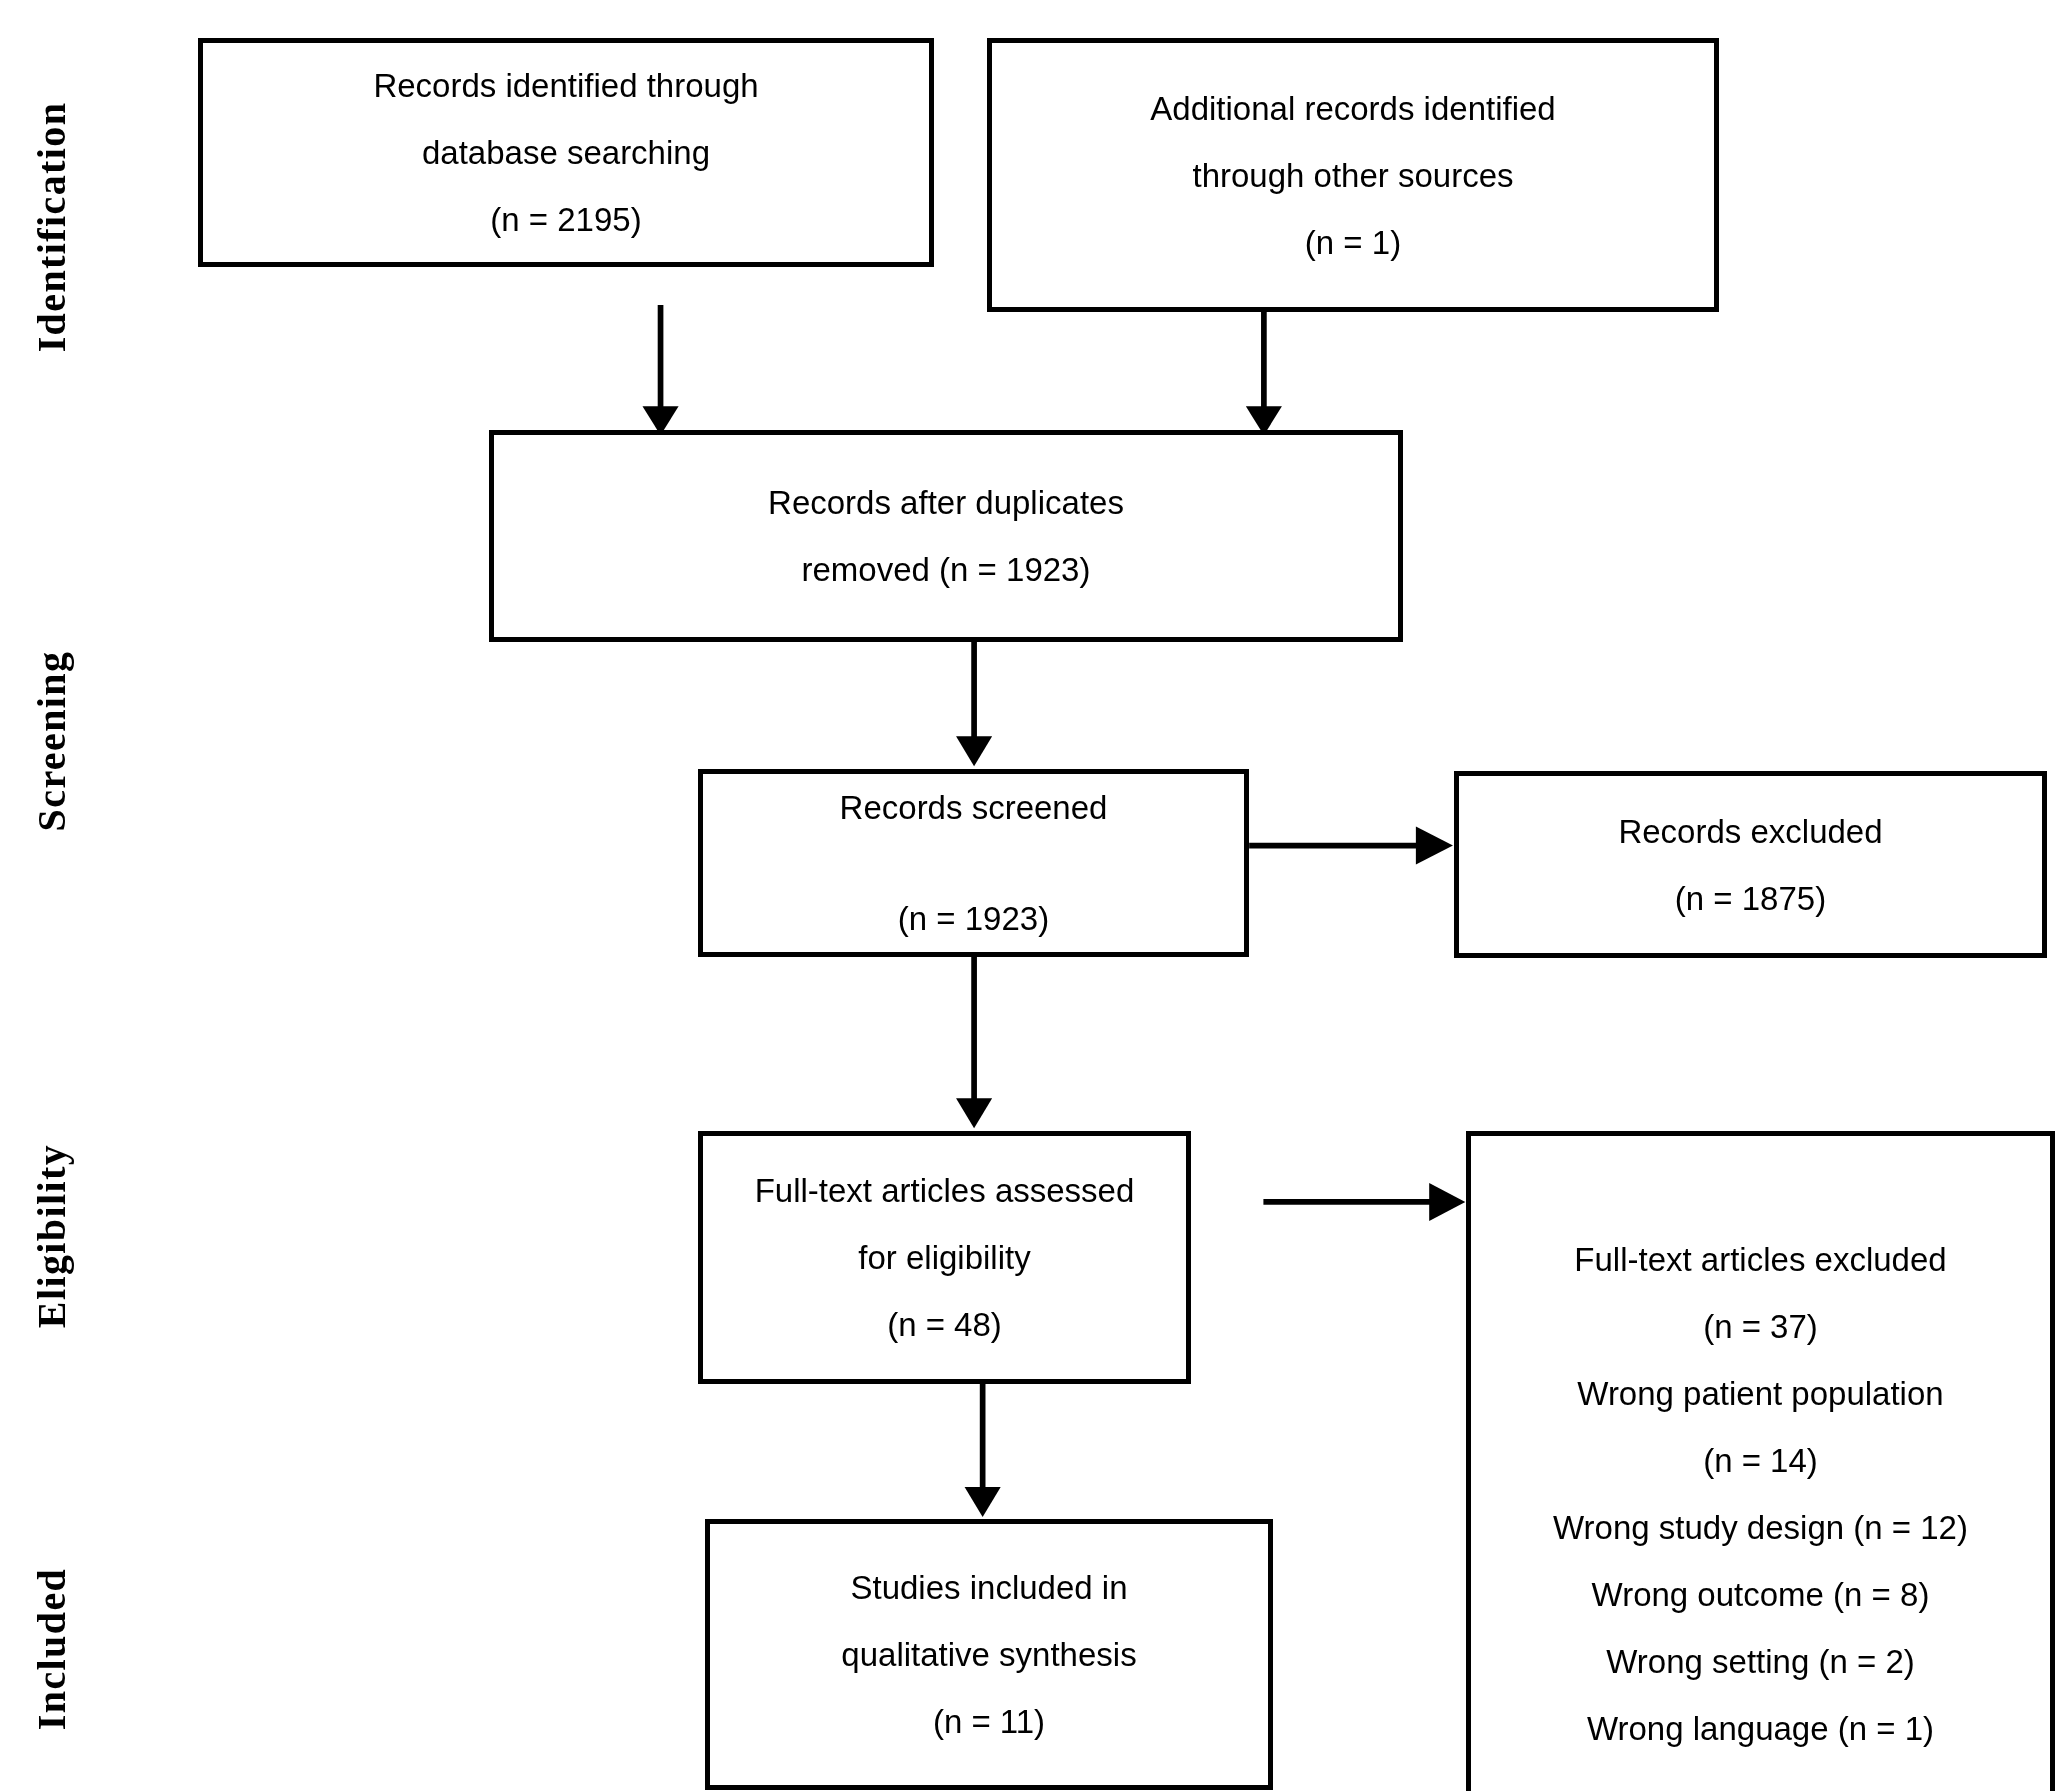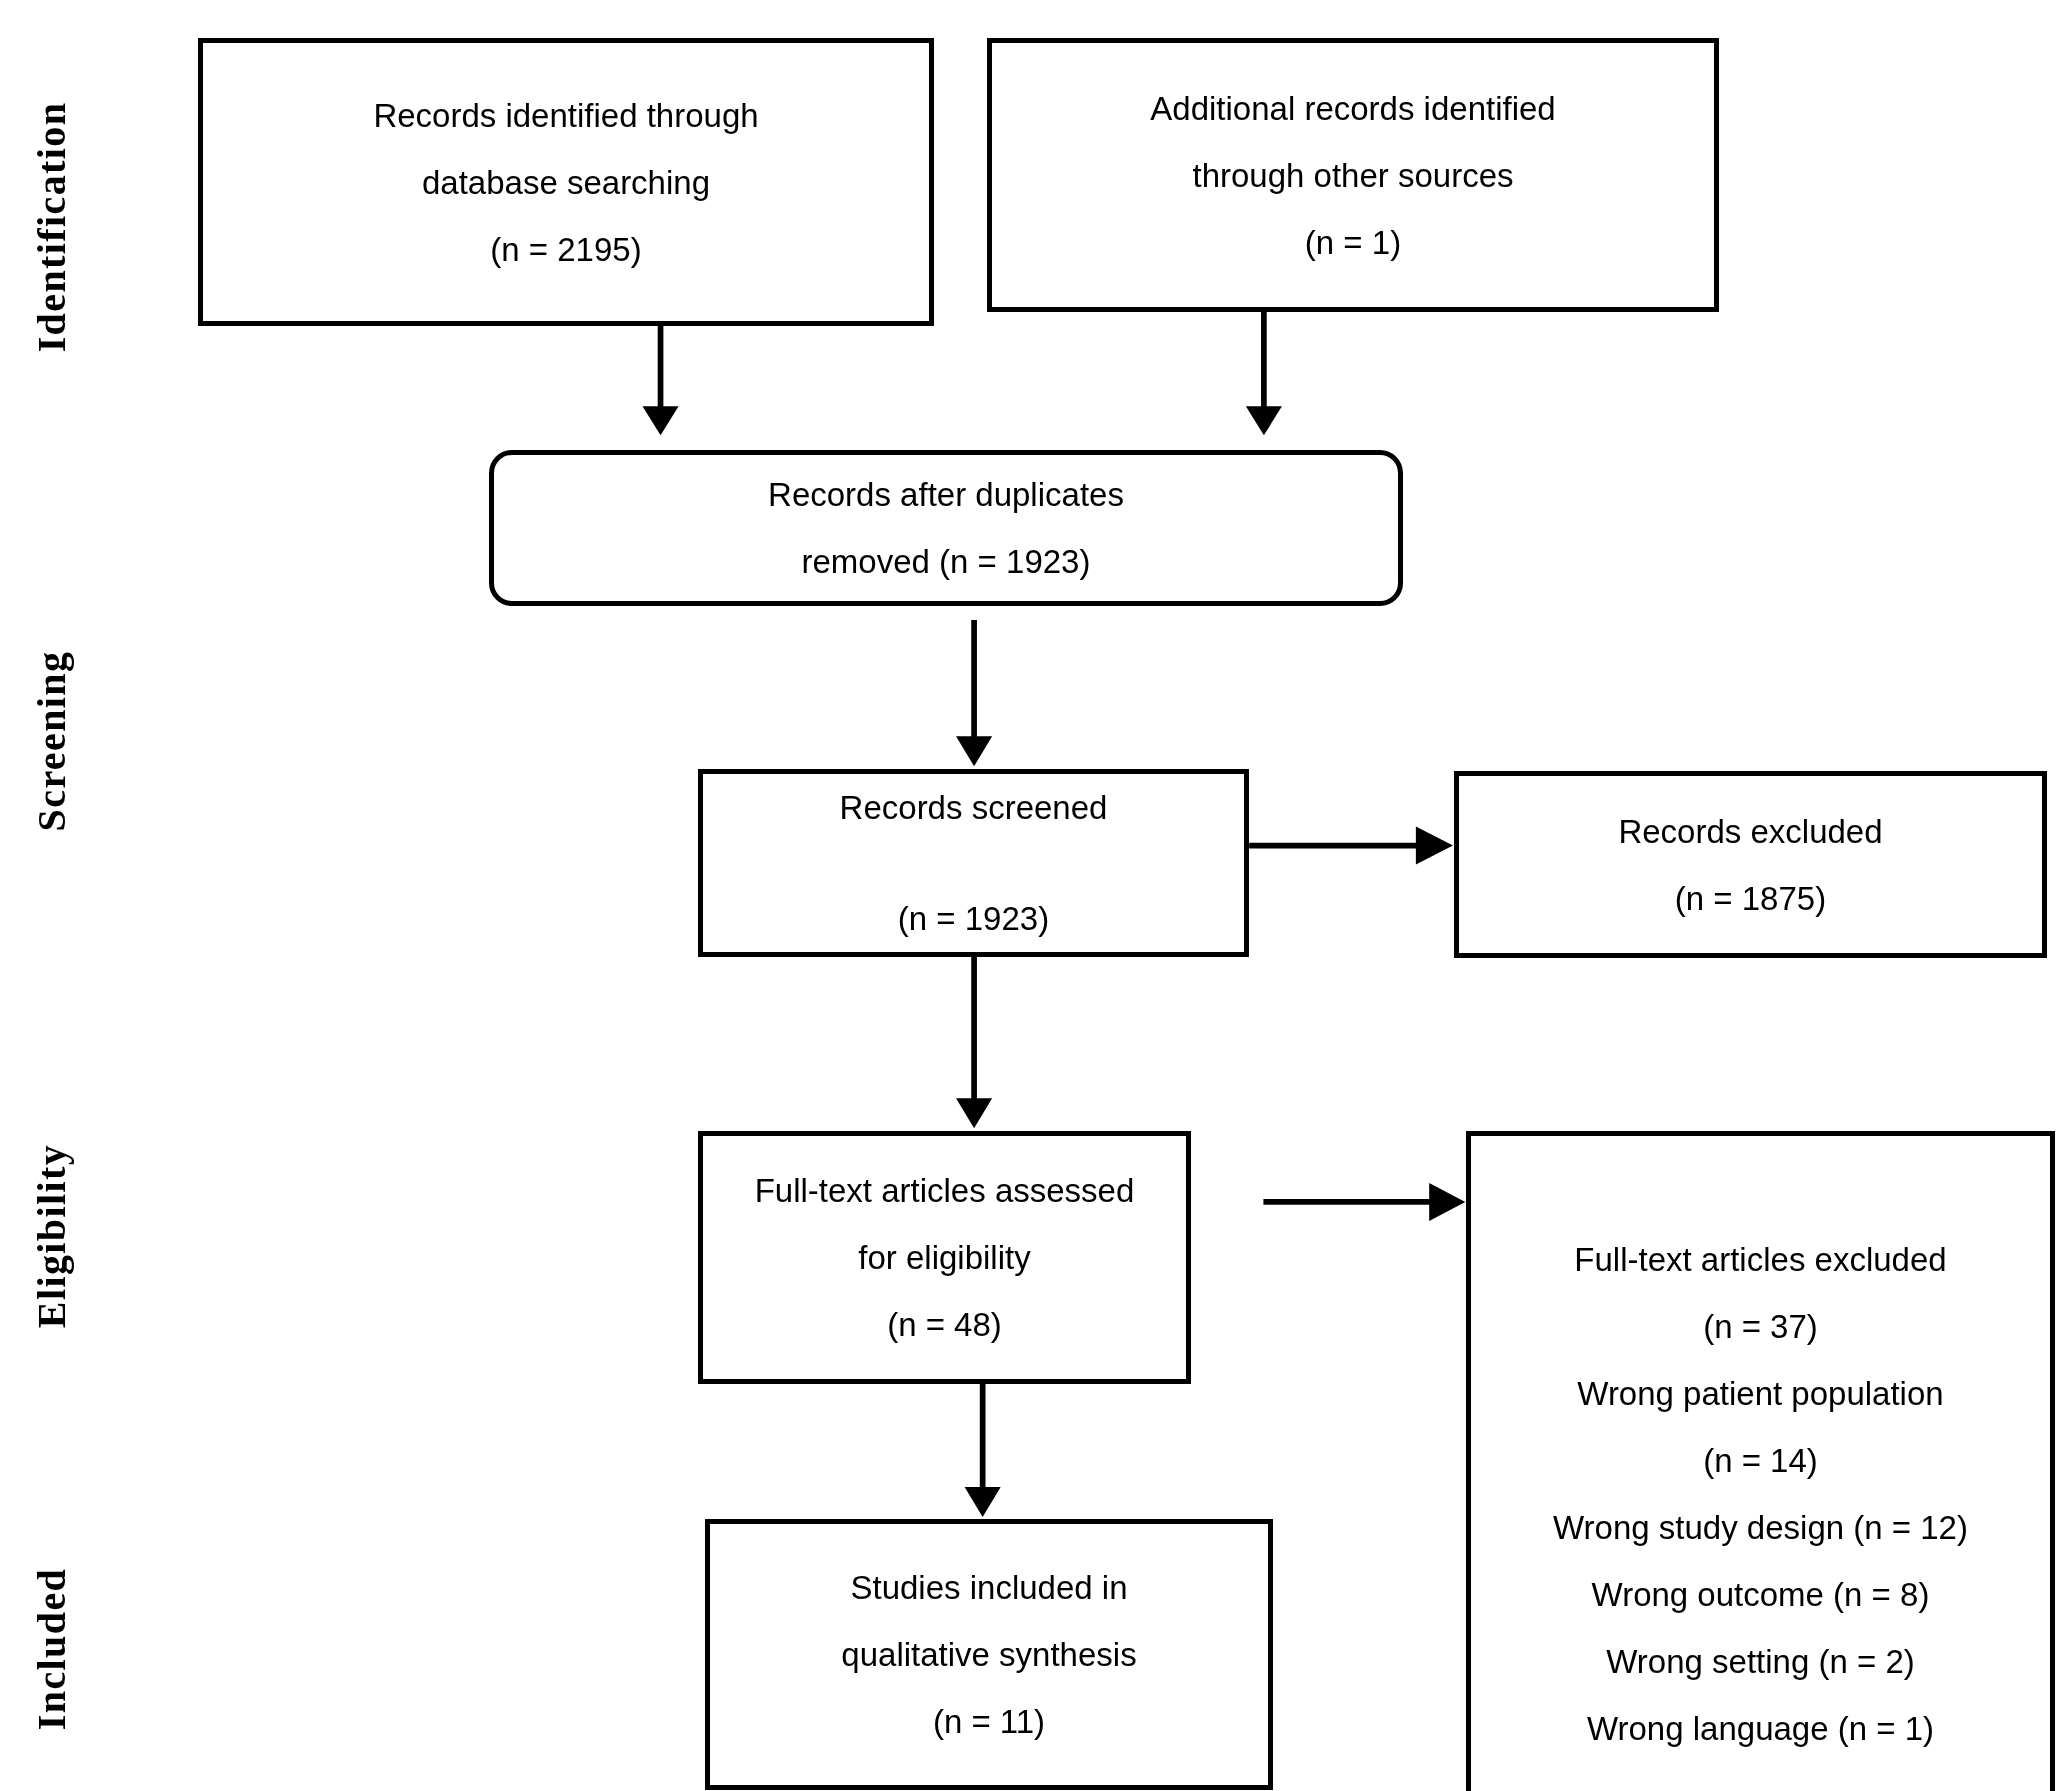--- a/index.html
+++ b/index.html
@@ -42,23 +42,23 @@
     position: absolute;
     left: 0; top: 0;
     width: 2066px;
     height: 1791px;
     pointer-events: none;
   }
   svg.arrows line { stroke: #000000; stroke-width: 12; }
   svg.arrows polygon { fill: #000000; }
 
   
-  #box-identified        { left: 198px;  top: 38px;   width: 736px; height: 288px; }
+  #box-identified        { left: 198px;  top: 38px;   width: 736px; height: 229px; }
   #box-additional        { left: 987px; top: 38px;   width: 732px; height: 274px; }
-  #box-duplicates        { left: 489px; top: 450px;  width: 914px; height: 156px; border-radius: 23px; }
+  #box-duplicates        { left: 489px; top: 430px;  width: 914px; height: 212px; }
   #box-screened          { left: 698px; top: 769px; width: 551px; height: 188px; gap: 44px; }
   #box-excluded          { left: 1454px; top: 771px; width: 593px; height: 187px; }
   #box-fulltext          { left: 698px; top: 1131px; width: 493px; height: 253px; }
   #box-fulltext-excluded { left: 1466px; top: 1131px; width: 589px; height: 726px; }
   #box-included          { left: 705px; top: 1519px; width: 568px; height: 271px; }
 
   
   #label-identification { left: 51px; top: 227px; }
   #label-screening      { left: 51px; top: 741px; }
   #label-eligibility    { left: 51px; top: 1236px; }

